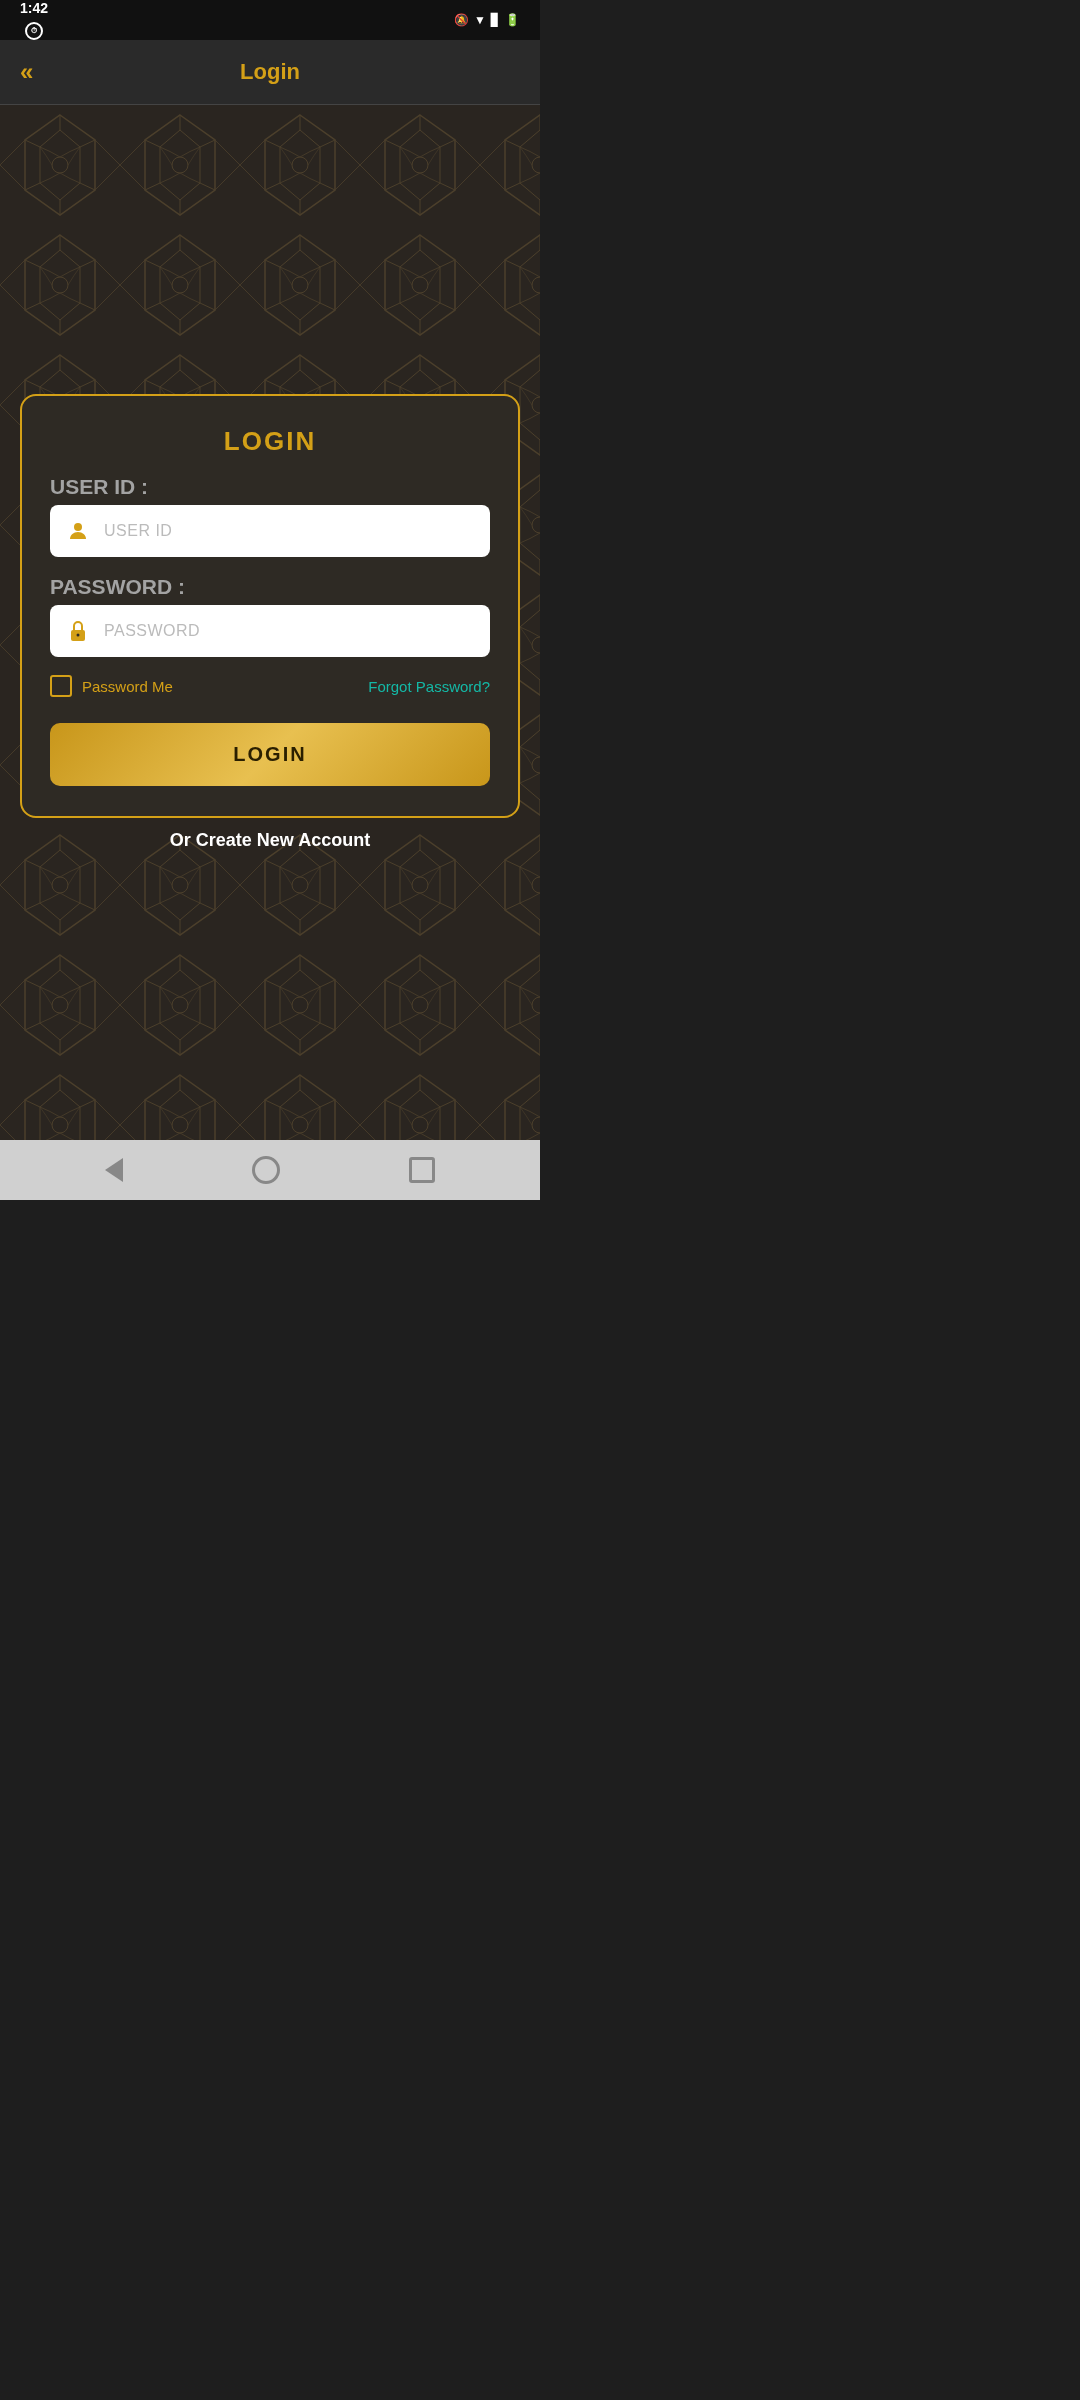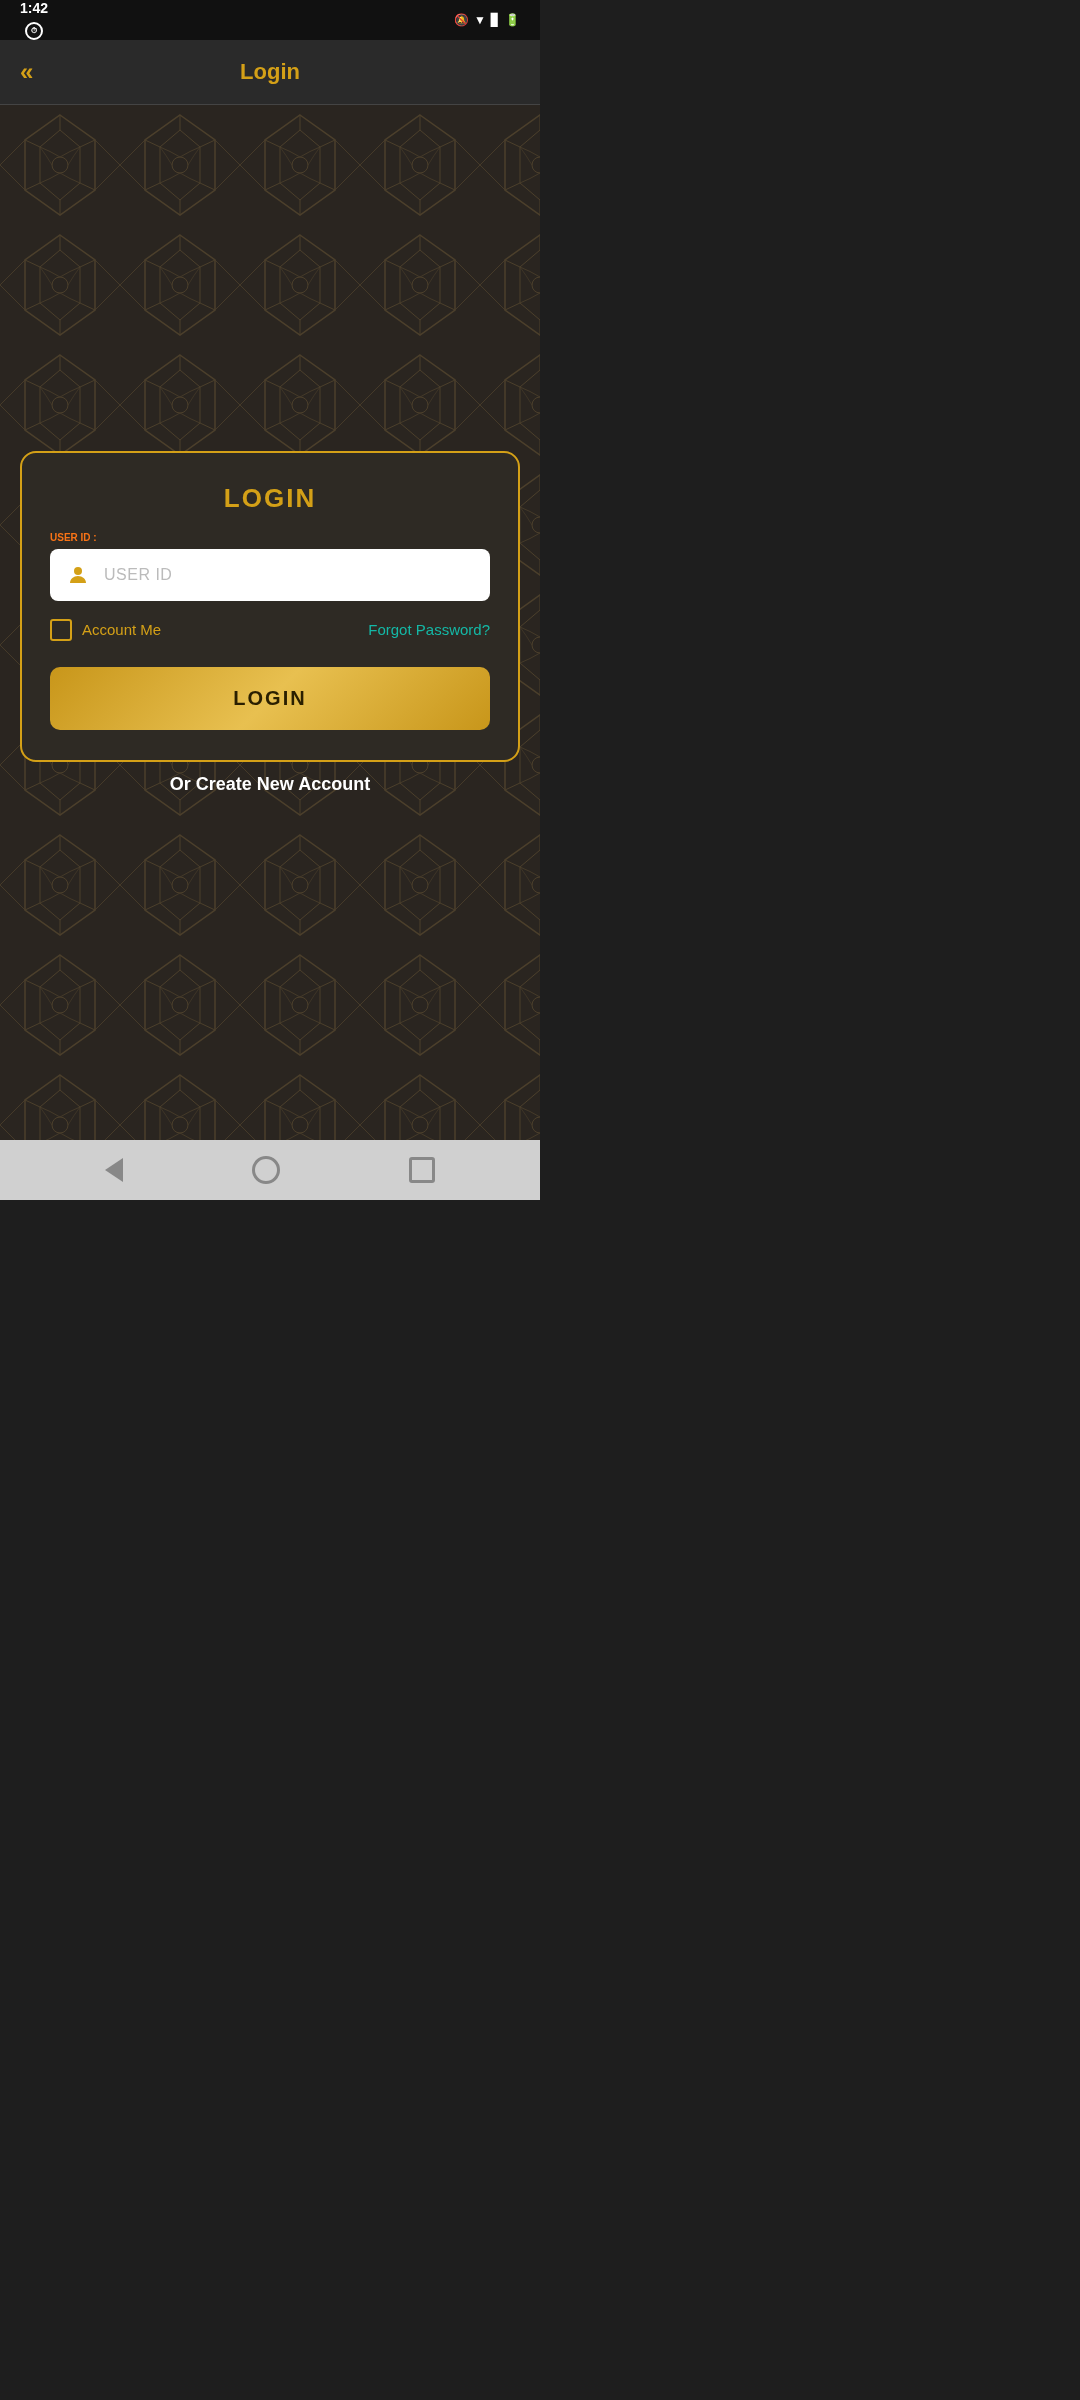--- a/index.html
+++ b/index.html
@@ -130,22 +130,22 @@
 
     .login-card-title {
       color: #d4a017;
       font-size: 26px;
       font-weight: bold;
       text-align: center;
       letter-spacing: 2px;
     }
 
     .field-label {
-      color: #f97316;
-      font-size: 10px;
+      color: #a3a3a3;
+      font-size: 21px;
       font-weight: bold;
       margin-bottom: 6px;
     }
 
     .input-wrapper {
       width: 100%;
       background: #fff;
       border-radius: 8px;
       display: flex;
       align-items: center;
@@ -372,25 +372,37 @@
       <div class="input-wrapper">
 
         <svg class="person-svg input-icon" viewBox="0 0 24 24" fill="#d4a017" xmlns="http://www.w3.org/2000/svg">
           <circle cx="12" cy="8" r="4"></circle>
           <path d="M4 20c0-4 3.6-7 8-7s8 3 8 7"></path>
         </svg>
         <input type="text" placeholder="USER ID" style="">
       </div>
     </div>
 
+    <div>
+      <div class="field-label">PASSWORD :</div>
+      <div class="input-wrapper">
+
+        <svg class="lock-svg input-icon" viewBox="0 0 24 24" fill="#d4a017" xmlns="http://www.w3.org/2000/svg">
+          <rect x="5" y="11" width="14" height="11" rx="2" ry="2"></rect>
+          <path d="M8 11V7a4 4 0 0 1 8 0v4" fill="none" stroke="#d4a017" stroke-width="2"></path>
+          <circle cx="12" cy="16" r="1.5" fill="#2e2a24"></circle>
+        </svg>
+        <input type="password" placeholder="PASSWORD" style="">
+      </div>
+    </div>
 
     <div class="remember-row">
       <div class="remember-left">
         <div class="checkbox-custom"></div>
-        <span class="remember-label">Account Me</span>
+        <span class="remember-label">Password Me</span>
       </div>
       <a class="forgot-link">Forgot Password?</a>
     </div>
 
     <button class="login-btn">LOGIN</button>
   </div>
 
   <div class="or-create">Or Create New Account</div>
 </div>
 

